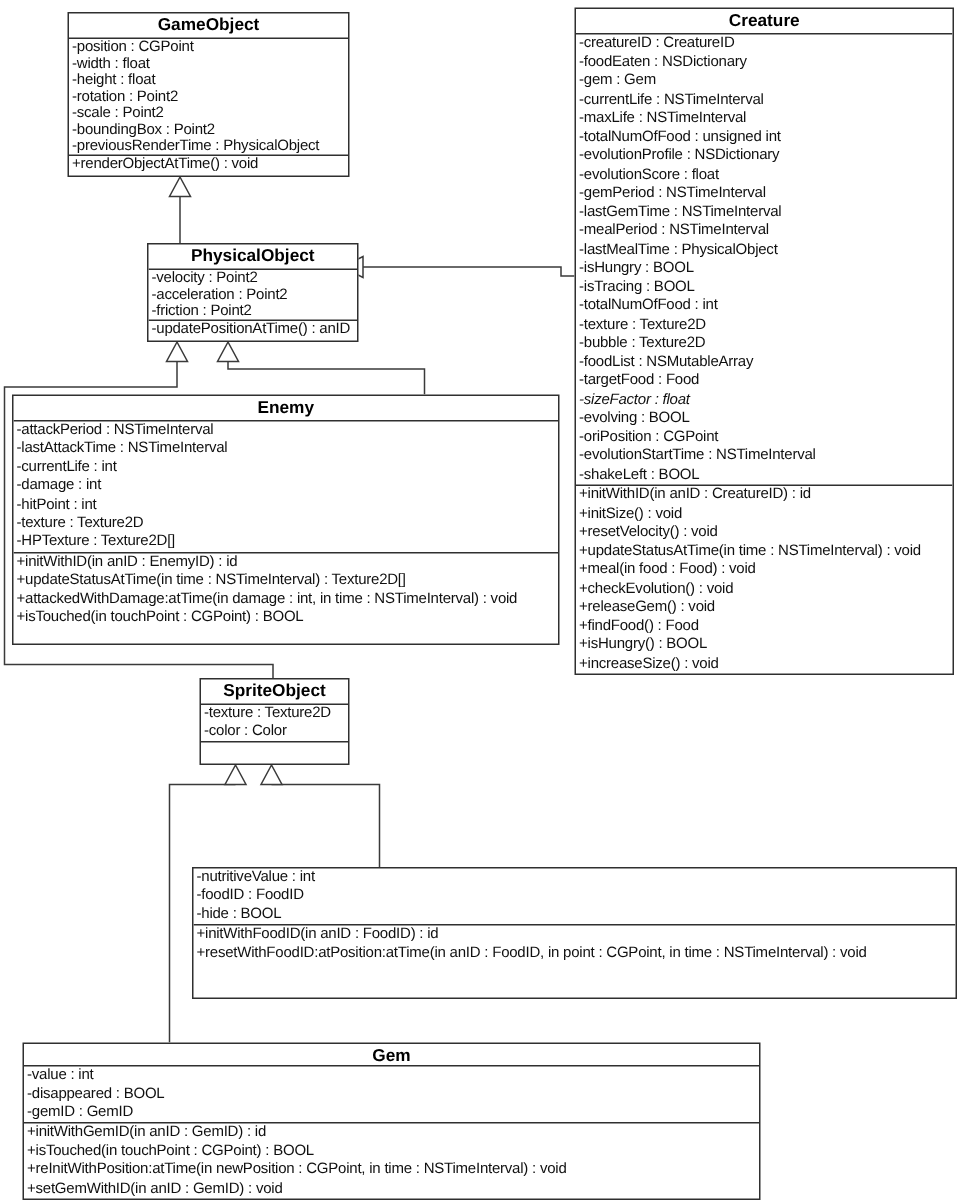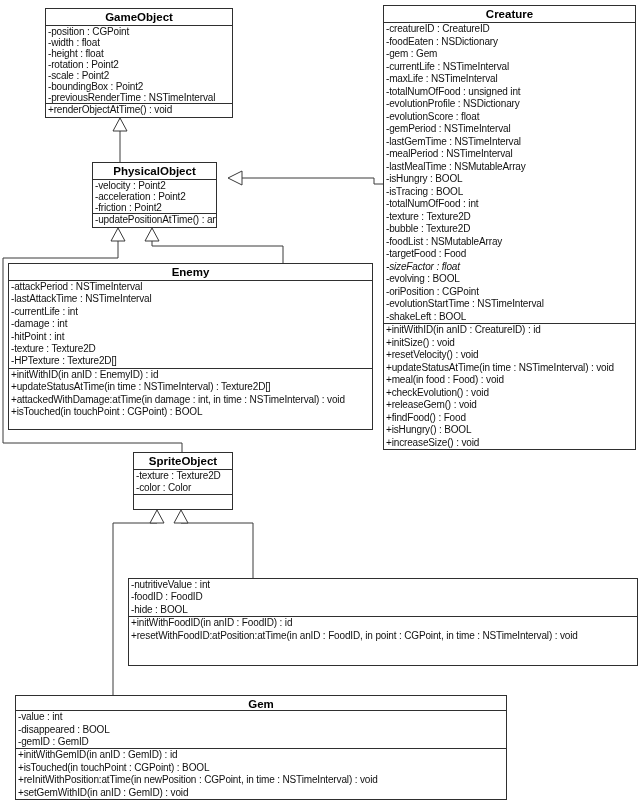--- a/index.html
+++ b/index.html
@@ -74,41 +74,41 @@
     </svg>
 <div class="uml-class" style="left: 45px; top: 8px; width: 188px; height: 110px;">
       <div class="uml-title">GameObject</div>
       <div class="uml-attrs">
         <div class="uml-row" style="line-height: 11px;">-position : CGPoint</div>
         <div class="uml-row" style="line-height: 11px;">-width : float</div>
         <div class="uml-row" style="line-height: 11px;">-height : float</div>
         <div class="uml-row" style="line-height: 11px;">-rotation : Point2</div>
         <div class="uml-row" style="line-height: 11px;">-scale : Point2</div>
         <div class="uml-row" style="line-height: 11px;">-boundingBox : Point2</div>
-        <div class="uml-row" style="line-height: 11px;">-previousRenderTime : NSTimeInterval</div>
+        <div class="uml-row" style="line-height: 11px;">-previousRenderTime : PhysicalObject</div>
       </div>
       <div class="uml-methods">
         <div class="uml-row" style="line-height: 11px;">+renderObjectAtTime() : void</div>
       </div>
     </div>
     <div class="uml-class" style="left: 383px; top: 5px; width: 253px; height: 445px;">
       <div class="uml-title">Creature</div>
       <div class="uml-attrs">
         <div class="uml-row" style="line-height: 12.5px;">-creatureID : CreatureID</div>
         <div class="uml-row" style="line-height: 12.5px;">-foodEaten : NSDictionary</div>
         <div class="uml-row" style="line-height: 12.5px;">-gem : Gem</div>
         <div class="uml-row" style="line-height: 12.5px;">-currentLife : NSTimeInterval</div>
         <div class="uml-row" style="line-height: 12.5px;">-maxLife : NSTimeInterval</div>
         <div class="uml-row" style="line-height: 12.5px;">-totalNumOfFood : unsigned int</div>
         <div class="uml-row" style="line-height: 12.5px;">-evolutionProfile : NSDictionary</div>
         <div class="uml-row" style="line-height: 12.5px;">-evolutionScore : float</div>
         <div class="uml-row" style="line-height: 12.5px;">-gemPeriod : NSTimeInterval</div>
         <div class="uml-row" style="line-height: 12.5px;">-lastGemTime : NSTimeInterval</div>
         <div class="uml-row" style="line-height: 12.5px;">-mealPeriod : NSTimeInterval</div>
-        <div class="uml-row" style="line-height: 12.5px;">-lastMealTime : NSMutableArray</div>
+        <div class="uml-row" style="line-height: 12.5px;">-lastMealTime : PhysicalObject</div>
         <div class="uml-row" style="line-height: 12.5px;">-isHungry : BOOL</div>
         <div class="uml-row" style="line-height: 12.5px;">-isTracing : BOOL</div>
         <div class="uml-row" style="line-height: 12.5px;">-totalNumOfFood : int</div>
         <div class="uml-row" style="line-height: 12.5px;">-texture : Texture2D</div>
         <div class="uml-row" style="line-height: 12.5px;">-bubble : Texture2D</div>
         <div class="uml-row" style="line-height: 12.5px;">-foodList : NSMutableArray</div>
         <div class="uml-row" style="line-height: 12.5px;">-targetFood : Food</div>
         <div class="uml-row" style="line-height: 12.5px; font-style: italic;">-sizeFactor : float</div>
         <div class="uml-row" style="line-height: 12.5px;">-evolving : BOOL</div>
         <div class="uml-row" style="line-height: 12.5px;">-oriPosition : CGPoint</div>
@@ -121,21 +121,21 @@
         <div class="uml-row" style="line-height: 12.5px;">+resetVelocity() : void</div>
         <div class="uml-row" style="line-height: 12.5px;">+updateStatusAtTime(in time : NSTimeInterval) : void</div>
         <div class="uml-row" style="line-height: 12.5px;">+meal(in food : Food) : void</div>
         <div class="uml-row" style="line-height: 12.5px;">+checkEvolution() : void</div>
         <div class="uml-row" style="line-height: 12.5px;">+releaseGem() : void</div>
         <div class="uml-row" style="line-height: 12.5px;">+findFood() : Food</div>
         <div class="uml-row" style="line-height: 12.5px;">+isHungry() : BOOL</div>
         <div class="uml-row" style="line-height: 12.5px;">+increaseSize() : void</div>
       </div>
     </div>
-    <div class="uml-class" style="left: 92px; top: 162px; width: 125px; height: 66px;">
+    <div class="uml-class" style="left: 98px; top: 162px; width: 141px; height: 66px;">
       <div class="uml-title">PhysicalObject</div>
       <div class="uml-attrs">
         <div class="uml-row" style="line-height: 11px;">-velocity : Point2</div>
         <div class="uml-row" style="line-height: 11px;">-acceleration : Point2</div>
         <div class="uml-row" style="line-height: 11px;">-friction : Point2</div>
       </div>
       <div class="uml-methods">
         <div class="uml-row" style="line-height: 11px;">-updatePositionAtTime() : anID</div>
       </div>
     </div>

